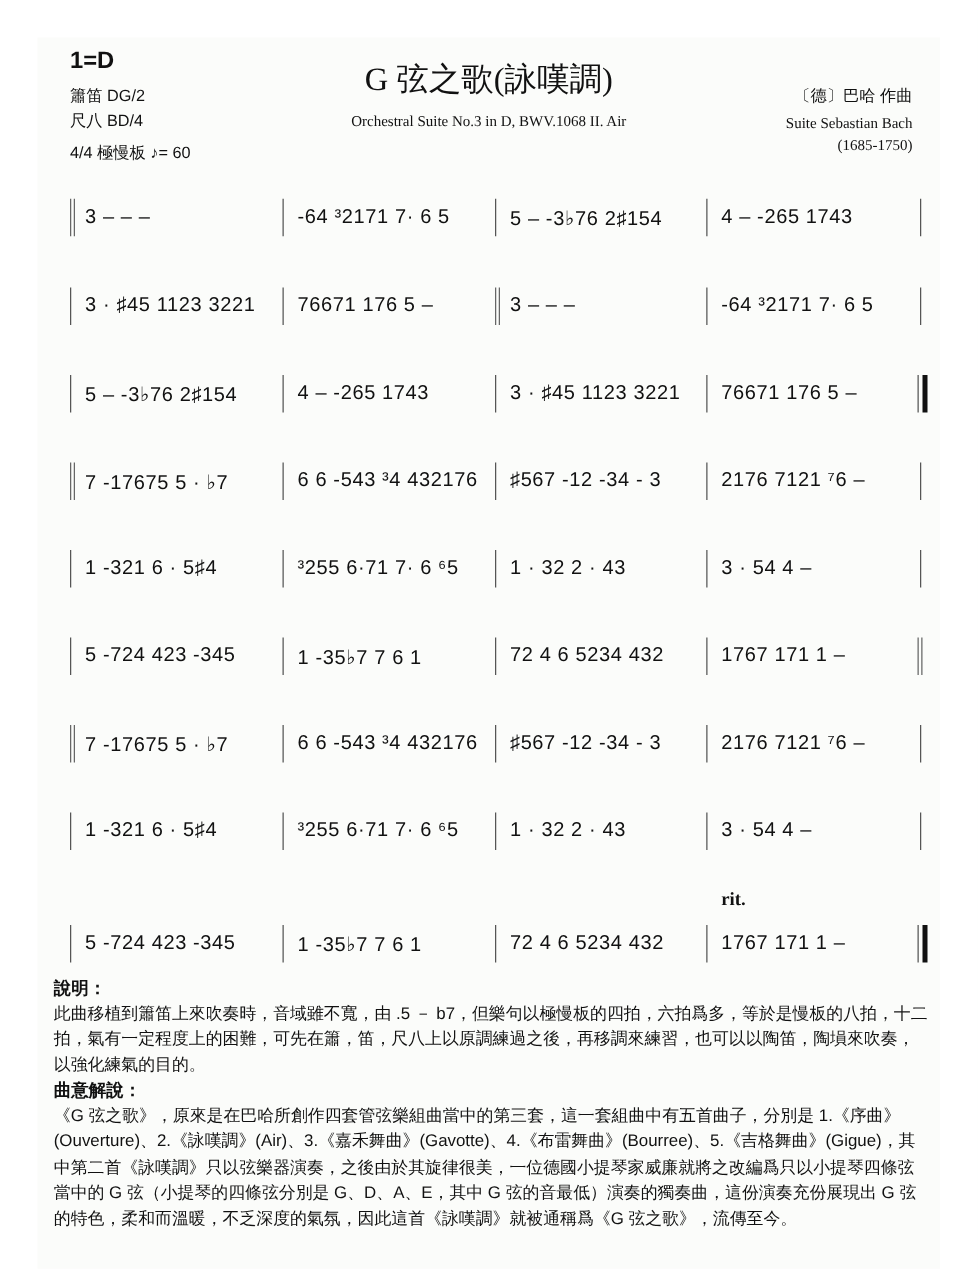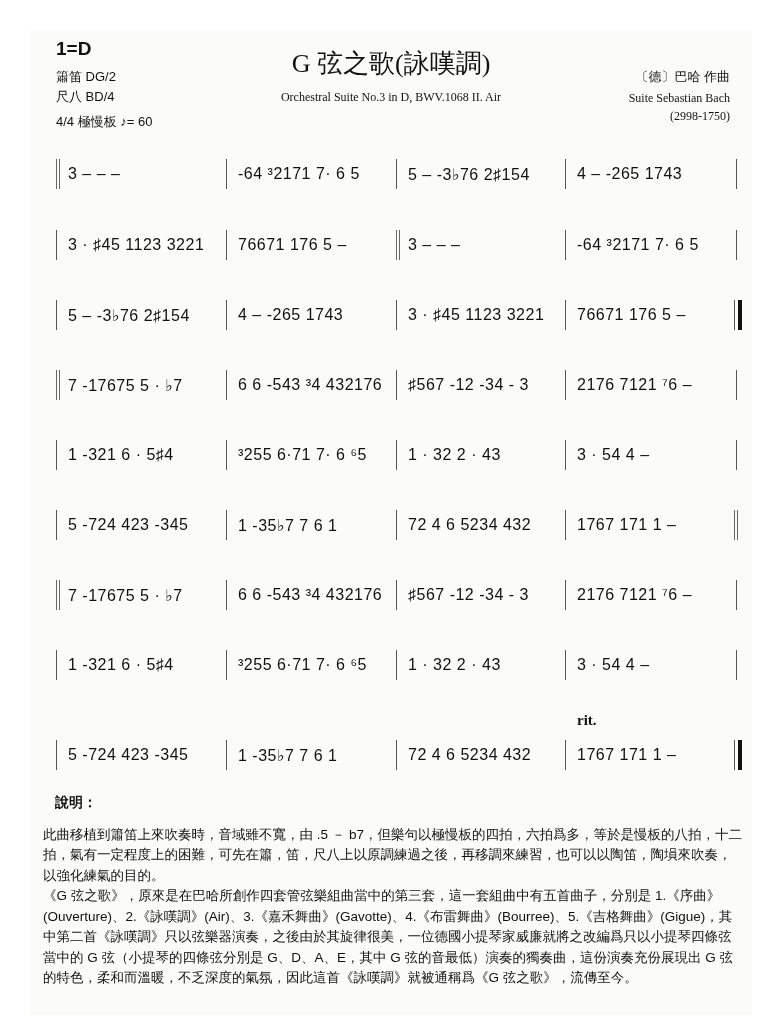--- a/index.html
+++ b/index.html
@@ -13,37 +13,37 @@
   .subtitle{left:0;width:782px;text-align:center;top:90px;font-family:"Liberation Serif","DejaVu Serif",serif;font-size:12px;}
   .composer{right:52px;font-size:13px;text-align:right;}
   .composer.en{font-family:"Liberation Serif","DejaVu Serif",serif;font-size:12px;}
   .line{position:absolute;left:46px;width:696px;height:40px;}
   .bar{position:absolute;top:4px;height:30px;border-left:1.5px solid #555;}
   .bar.dbl{border-left:4px double #666;width:0;}
   .bar.endfin{border-right:4px solid #111;border-left:1.5px solid #555;width:3px;}
   .meas{position:absolute;top:10px;font-size:16px;letter-spacing:0.5px;white-space:nowrap;}
   .rit{position:absolute;font-family:Liberation Serif, serif;font-weight:bold;font-size:15px;}
   .notes{position:absolute;left:43px;width:700px;font-size:13.5px;line-height:20.5px;}
-  .notes h4{margin:12px;font-size:14px;font-weight:bold;}
+  .notes h4{margin:0;font-size:14px;font-weight:bold;}
   .notes p{margin:0;}
 </style>
 </head>
 <body>
 
 <div class="sheet"></div>
 
 <div class="abs key">1=D</div>
 <div class="abs inst" style="top:68px">簫笛 DG/2</div>
 <div class="abs inst" style="top:88px">尺八 BD/4</div>
 <div class="abs tempo">4/4 極慢板 ♪= 60</div>
 <div class="abs title">G 弦之歌(詠嘆調)</div>
 <div class="abs subtitle">Orchestral Suite No.3 in D, BWV.1068 II. Air</div>
 <div class="abs composer" style="top:68px">〔德〕巴哈  作曲</div>
 <div class="abs composer en" style="top:91px">Suite Sebastian Bach</div>
-<div class="abs composer en" style="top:109px">(2998-1750)</div>
+<div class="abs composer en" style="top:109px">(1685-1750)</div>
 
 <div class="line" style="top:155px">
   <div class="bar dbl" style="left:10px"></div>
   <div class="meas" style="left:22px">3   –   –   –</div>
   <div class="bar" style="left:180px"></div>
   <div class="meas" style="left:192px">-64  ³2171  7· 6  5</div>
   <div class="bar" style="left:350px"></div>
   <div class="meas" style="left:362px">5  –  -3♭76  2♯154</div>
   <div class="bar" style="left:519px"></div>
   <div class="meas" style="left:531px">4  –  -265  1743</div>
@@ -143,14 +143,15 @@
   <div class="bar" style="left:350px"></div>
   <div class="meas" style="left:362px">72  4  6  5234  432</div>
   <div class="bar" style="left:519px"></div>
   <div class="meas" style="left:531px">1767  171  1   –</div>
   <div class="bar endfin" style="left:688px"></div>
 </div>
 
 <div class="notes" style="top:780px">
   <h4>說明：</h4>
   <p>此曲移植到簫笛上來吹奏時，音域雖不寬，由 .5 － b7，但樂句以極慢板的四拍，六拍爲多，等於是慢板的八拍，十二拍，氣有一定程度上的困難，可先在簫，笛，尺八上以原調練過之後，再移調來練習，也可以以陶笛，陶塤來吹奏，以強化練氣的目的。</p>
+  <h4>曲意解說：</h4>
   <p>《G 弦之歌》，原來是在巴哈所創作四套管弦樂組曲當中的第三套，這一套組曲中有五首曲子，分別是 1.《序曲》(Ouverture)、2.《詠嘆調》(Air)、3.《嘉禾舞曲》(Gavotte)、4.《布雷舞曲》(Bourree)、5.《吉格舞曲》(Gigue)，其中第二首《詠嘆調》只以弦樂器演奏，之後由於其旋律很美，一位德國小提琴家威廉就將之改編爲只以小提琴四條弦當中的 G 弦（小提琴的四條弦分別是 G、D、A、E，其中 G 弦的音最低）演奏的獨奏曲，這份演奏充份展現出 G 弦的特色，柔和而溫暖，不乏深度的氣氛，因此這首《詠嘆調》就被通稱爲《G 弦之歌》，流傳至今。</p>
 </div>
 
 </body></html>

